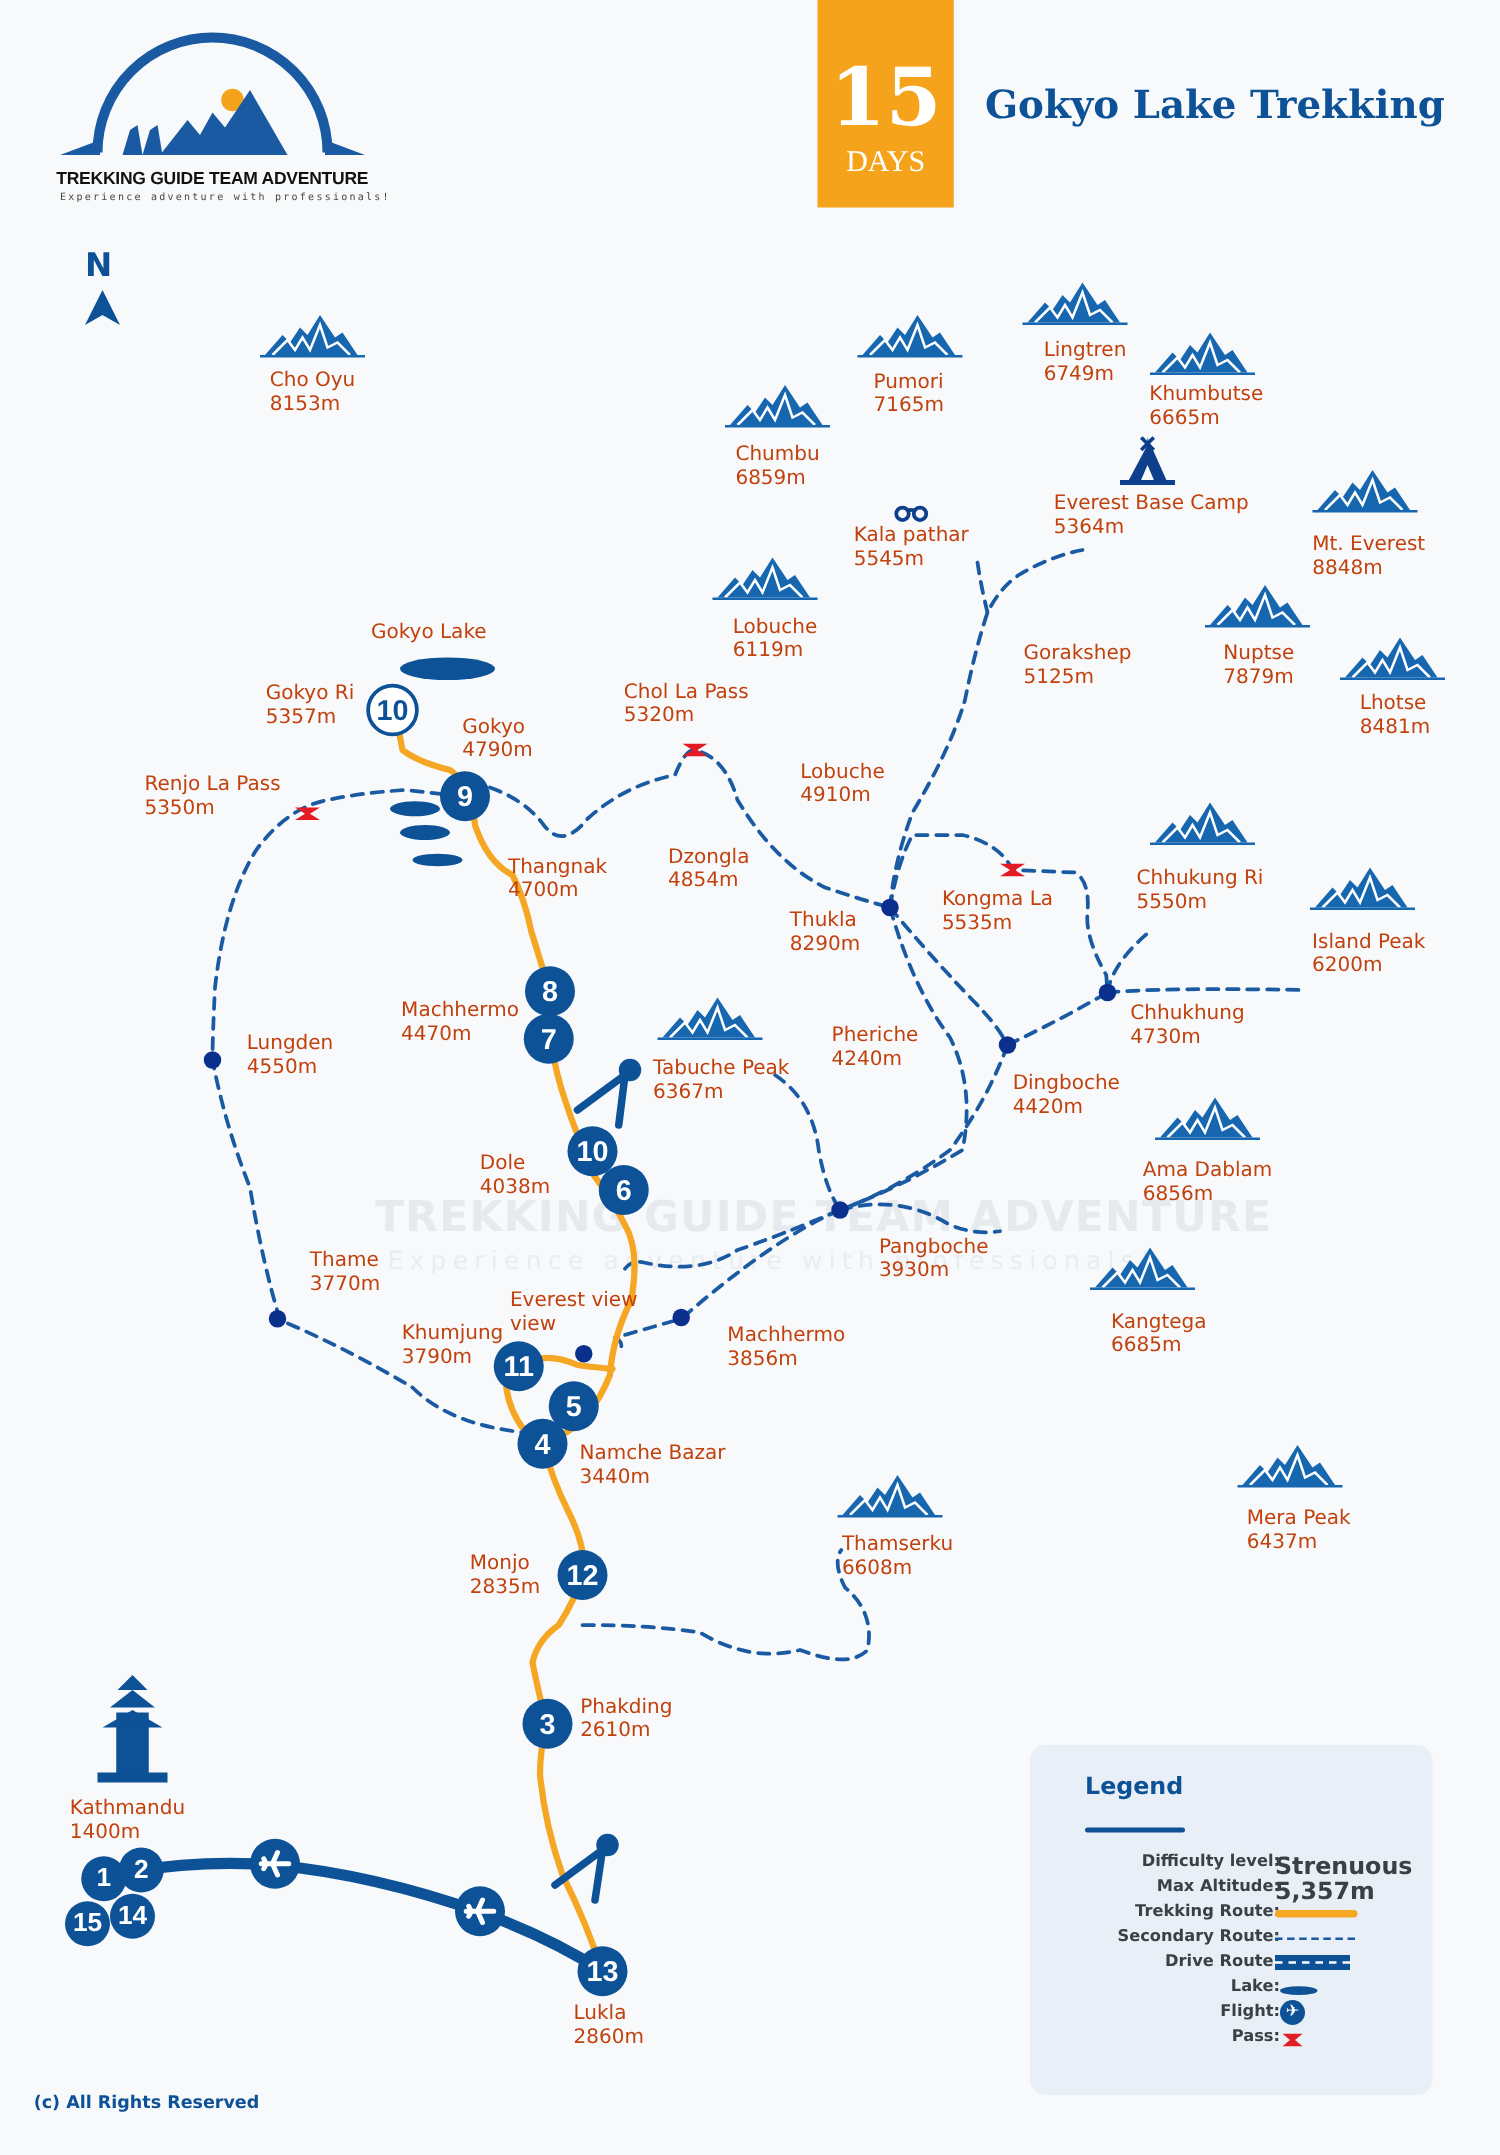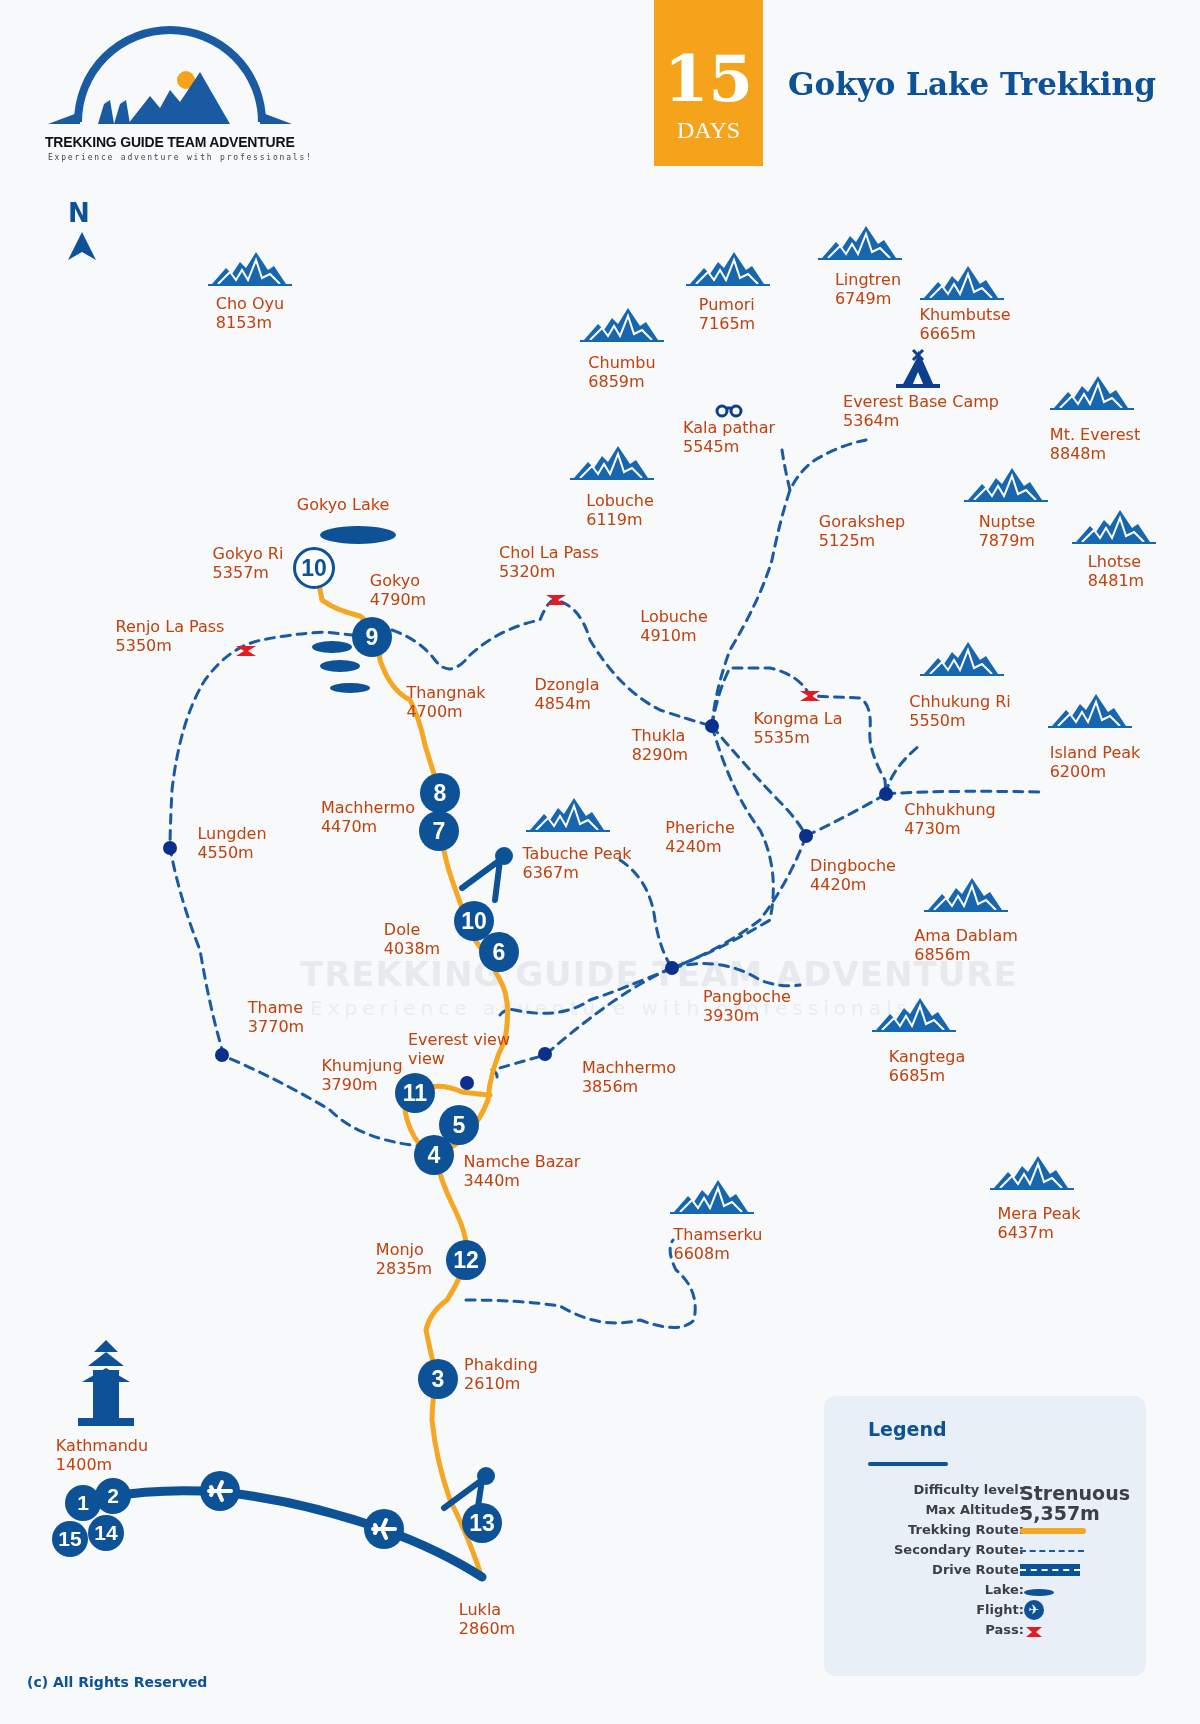--- a/index.html
+++ b/index.html
@@ -357,21 +357,21 @@
 <div class="day" style="left:372px;top:637px">9</div>
 <div class="day" style="left:440px;top:793px">8</div>
 <div class="day" style="left:439px;top:831px">7</div>
 <div class="day" style="left:474px;top:921px">10</div>
 <div class="day" style="left:499px;top:952px">6</div>
 <div class="day" style="left:415px;top:1093px">11</div>
 <div class="day" style="left:459px;top:1125px">5</div>
 <div class="day" style="left:434px;top:1155px">4</div>
 <div class="day" style="left:466px;top:1260px">12</div>
 <div class="day" style="left:438px;top:1379px">3</div>
-<div class="day" style="left:482px;top:1523px">13</div>
+<div class="day" style="left:482px;top:1577px">13</div>
 <div class="day small" style="left:83px;top:1503px">1</div>
 <div class="day small" style="left:113px;top:1496px">2</div>
 <div class="day small" style="left:70px;top:1539px">15</div>
 <div class="day small" style="left:106px;top:1533px">14</div>
 
 <div class="legend">
   <h3>Legend</h3>
   <div class="bar"></div>
   <div class="row" style="top:86px">Difficulty level:</div>
   <div class="val" style="top:86px">Strenuous</div>

